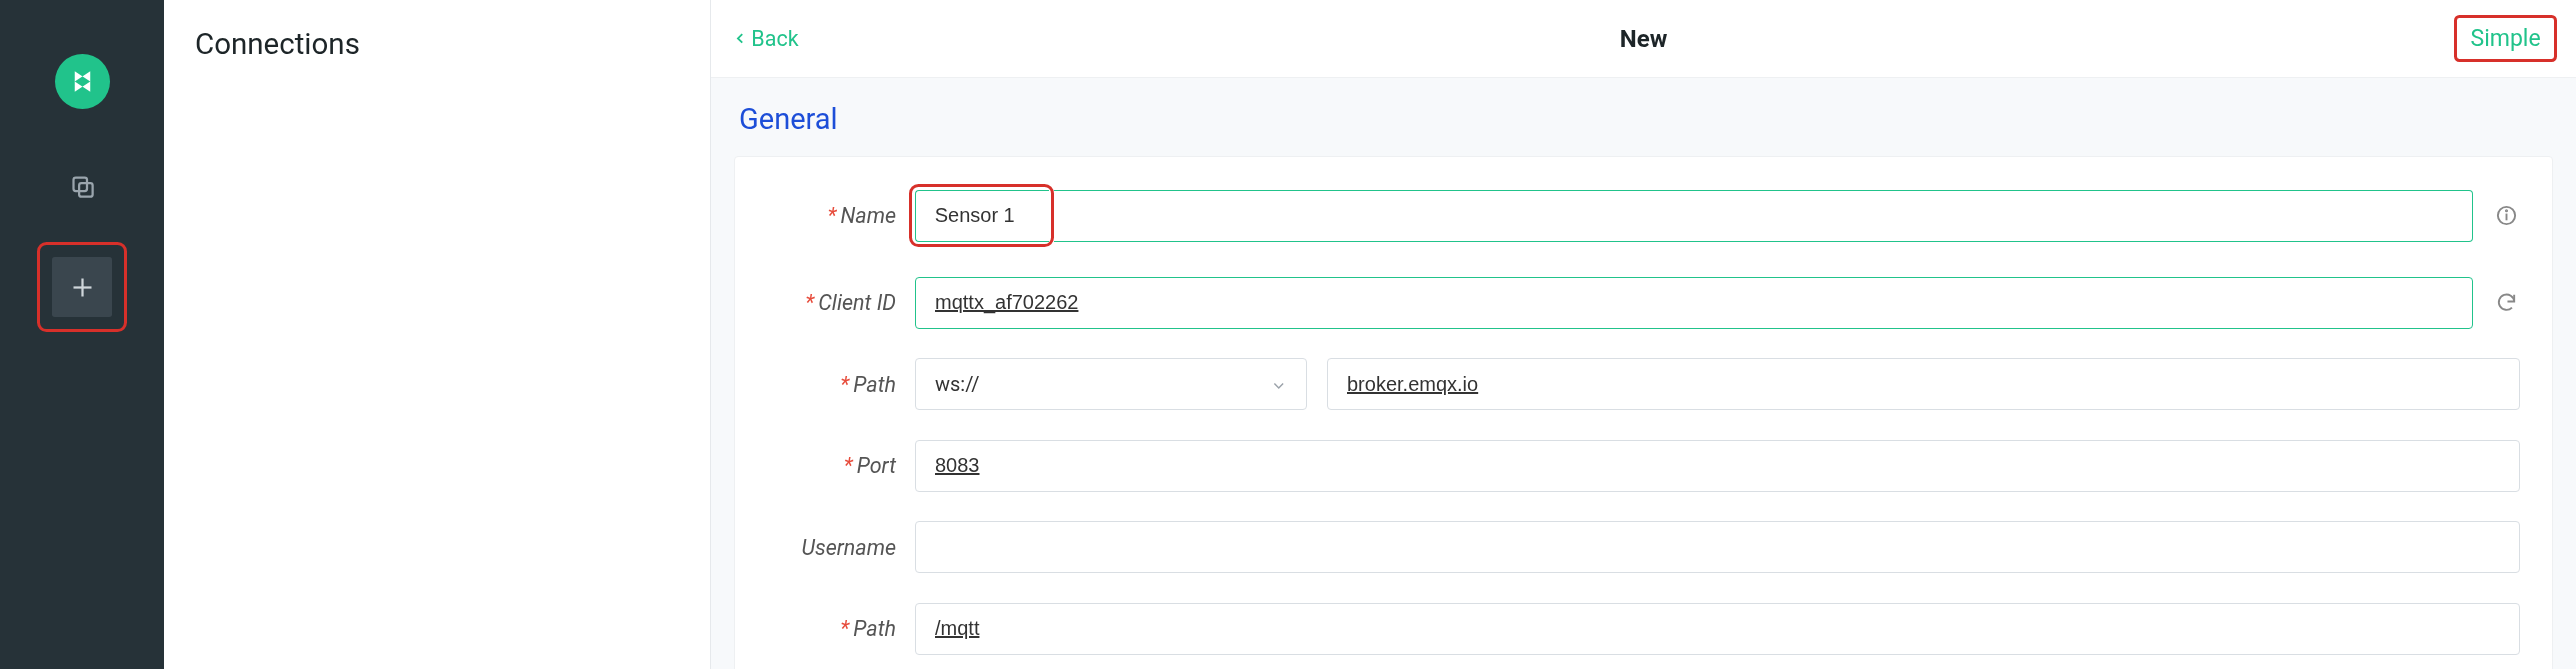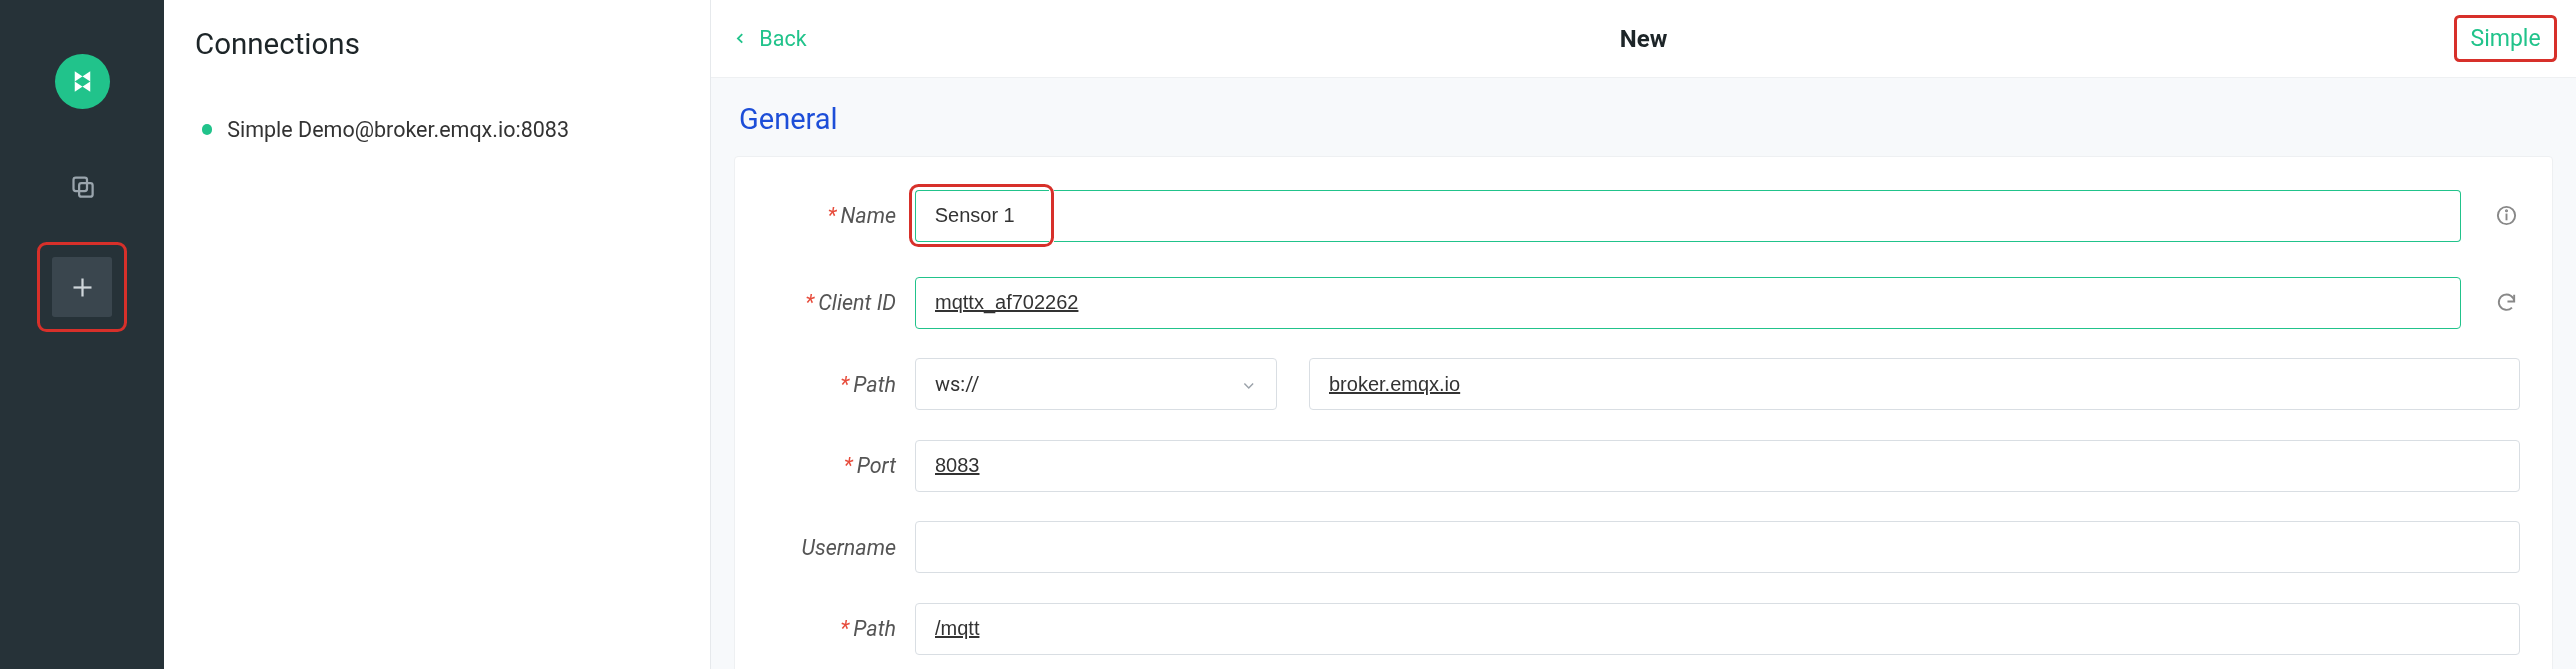--- a/index.html
+++ b/index.html
@@ -92,21 +92,21 @@
     display:flex;
     align-items:center;
     padding:0 19px 0 21.5px;
     border-bottom:0.7px solid #eef0f2;
     position:relative;
   }
   .back-btn {
     display:flex; align-items:center;
     color:#21c38b;
     font-size:21.5px;
-    gap:12px;
+    gap:4px;
     cursor:pointer;
   }
   .back-btn svg { width:14.8px; height:14.8px; stroke:#21c38b; fill:none; stroke-width:3; }
   .topbar-title {
     position:absolute;
     left:50%; transform:translateX(-50%);
     font-size:24px;
     font-weight:700;
     color:#1d2528;
   }
@@ -152,21 +152,21 @@
     color:#555;
     padding-right:19px;
     flex:0 0 148px;
     font-style:italic;
   }
   .form-label .req { color:#e74c3c; margin-right:4px; }
   .form-ctl {
     flex:1;
     display:flex;
     align-items:center;
-    gap:32px;
+    gap:20px;
   }
   .txt {
     height:52px;
     border:0.7px solid #d9dee3;
     border-radius:4px;
     font-size:20px;
     padding:0 19px;
     color:#333;
     background:#fff;
     outline:none;
@@ -185,21 +185,21 @@
     border:3.4px solid #d7302a;
     border-radius:9.4px;
     padding:2.7px;
     margin-left:-6px;
   }
   .name-highlight-wrap .txt { width:134px; border-right:none; border-top-right-radius:0; border-bottom-right-radius:0; }
   .name-after { flex:1; }
   .name-after .txt { border-left:none; border-top-left-radius:0; border-bottom-left-radius:0; }
 
   .select {
-    width:362px;
+    width:392px;
     height:52px;
     border:0.7px solid #d9dee3;
     border-radius:4px;
     font-size:20px;
     padding:0 19px;
     color:#333;
     background:#fff;
     display:flex;
     align-items:center;
     justify-content:space-between;
@@ -229,24 +229,20 @@
       <svg viewBox="0 0 24 24">
           <line x1="12" y1="4" x2="12" y2="20"></line>
           <line x1="4" y1="12" x2="20" y2="12"></line>
         </svg>
     </div>
   </div>
 </div>
 
 <div class="conn-panel">
   <div class="conn-title">Connections</div>
-  <div class="conn-item">
-    <span class="conn-dot"></span>
-    <span>Simple Demo@broker.emqx.io:8083</span>
-  </div>
 </div>
 
 <div class="main">
   <div class="topbar">
     <div class="back-btn">
       <svg viewBox="0 0 24 24">
           <polyline points="15 5 8 12 15 19"></polyline>
         </svg>
       <span>Back</span>
     </div>

